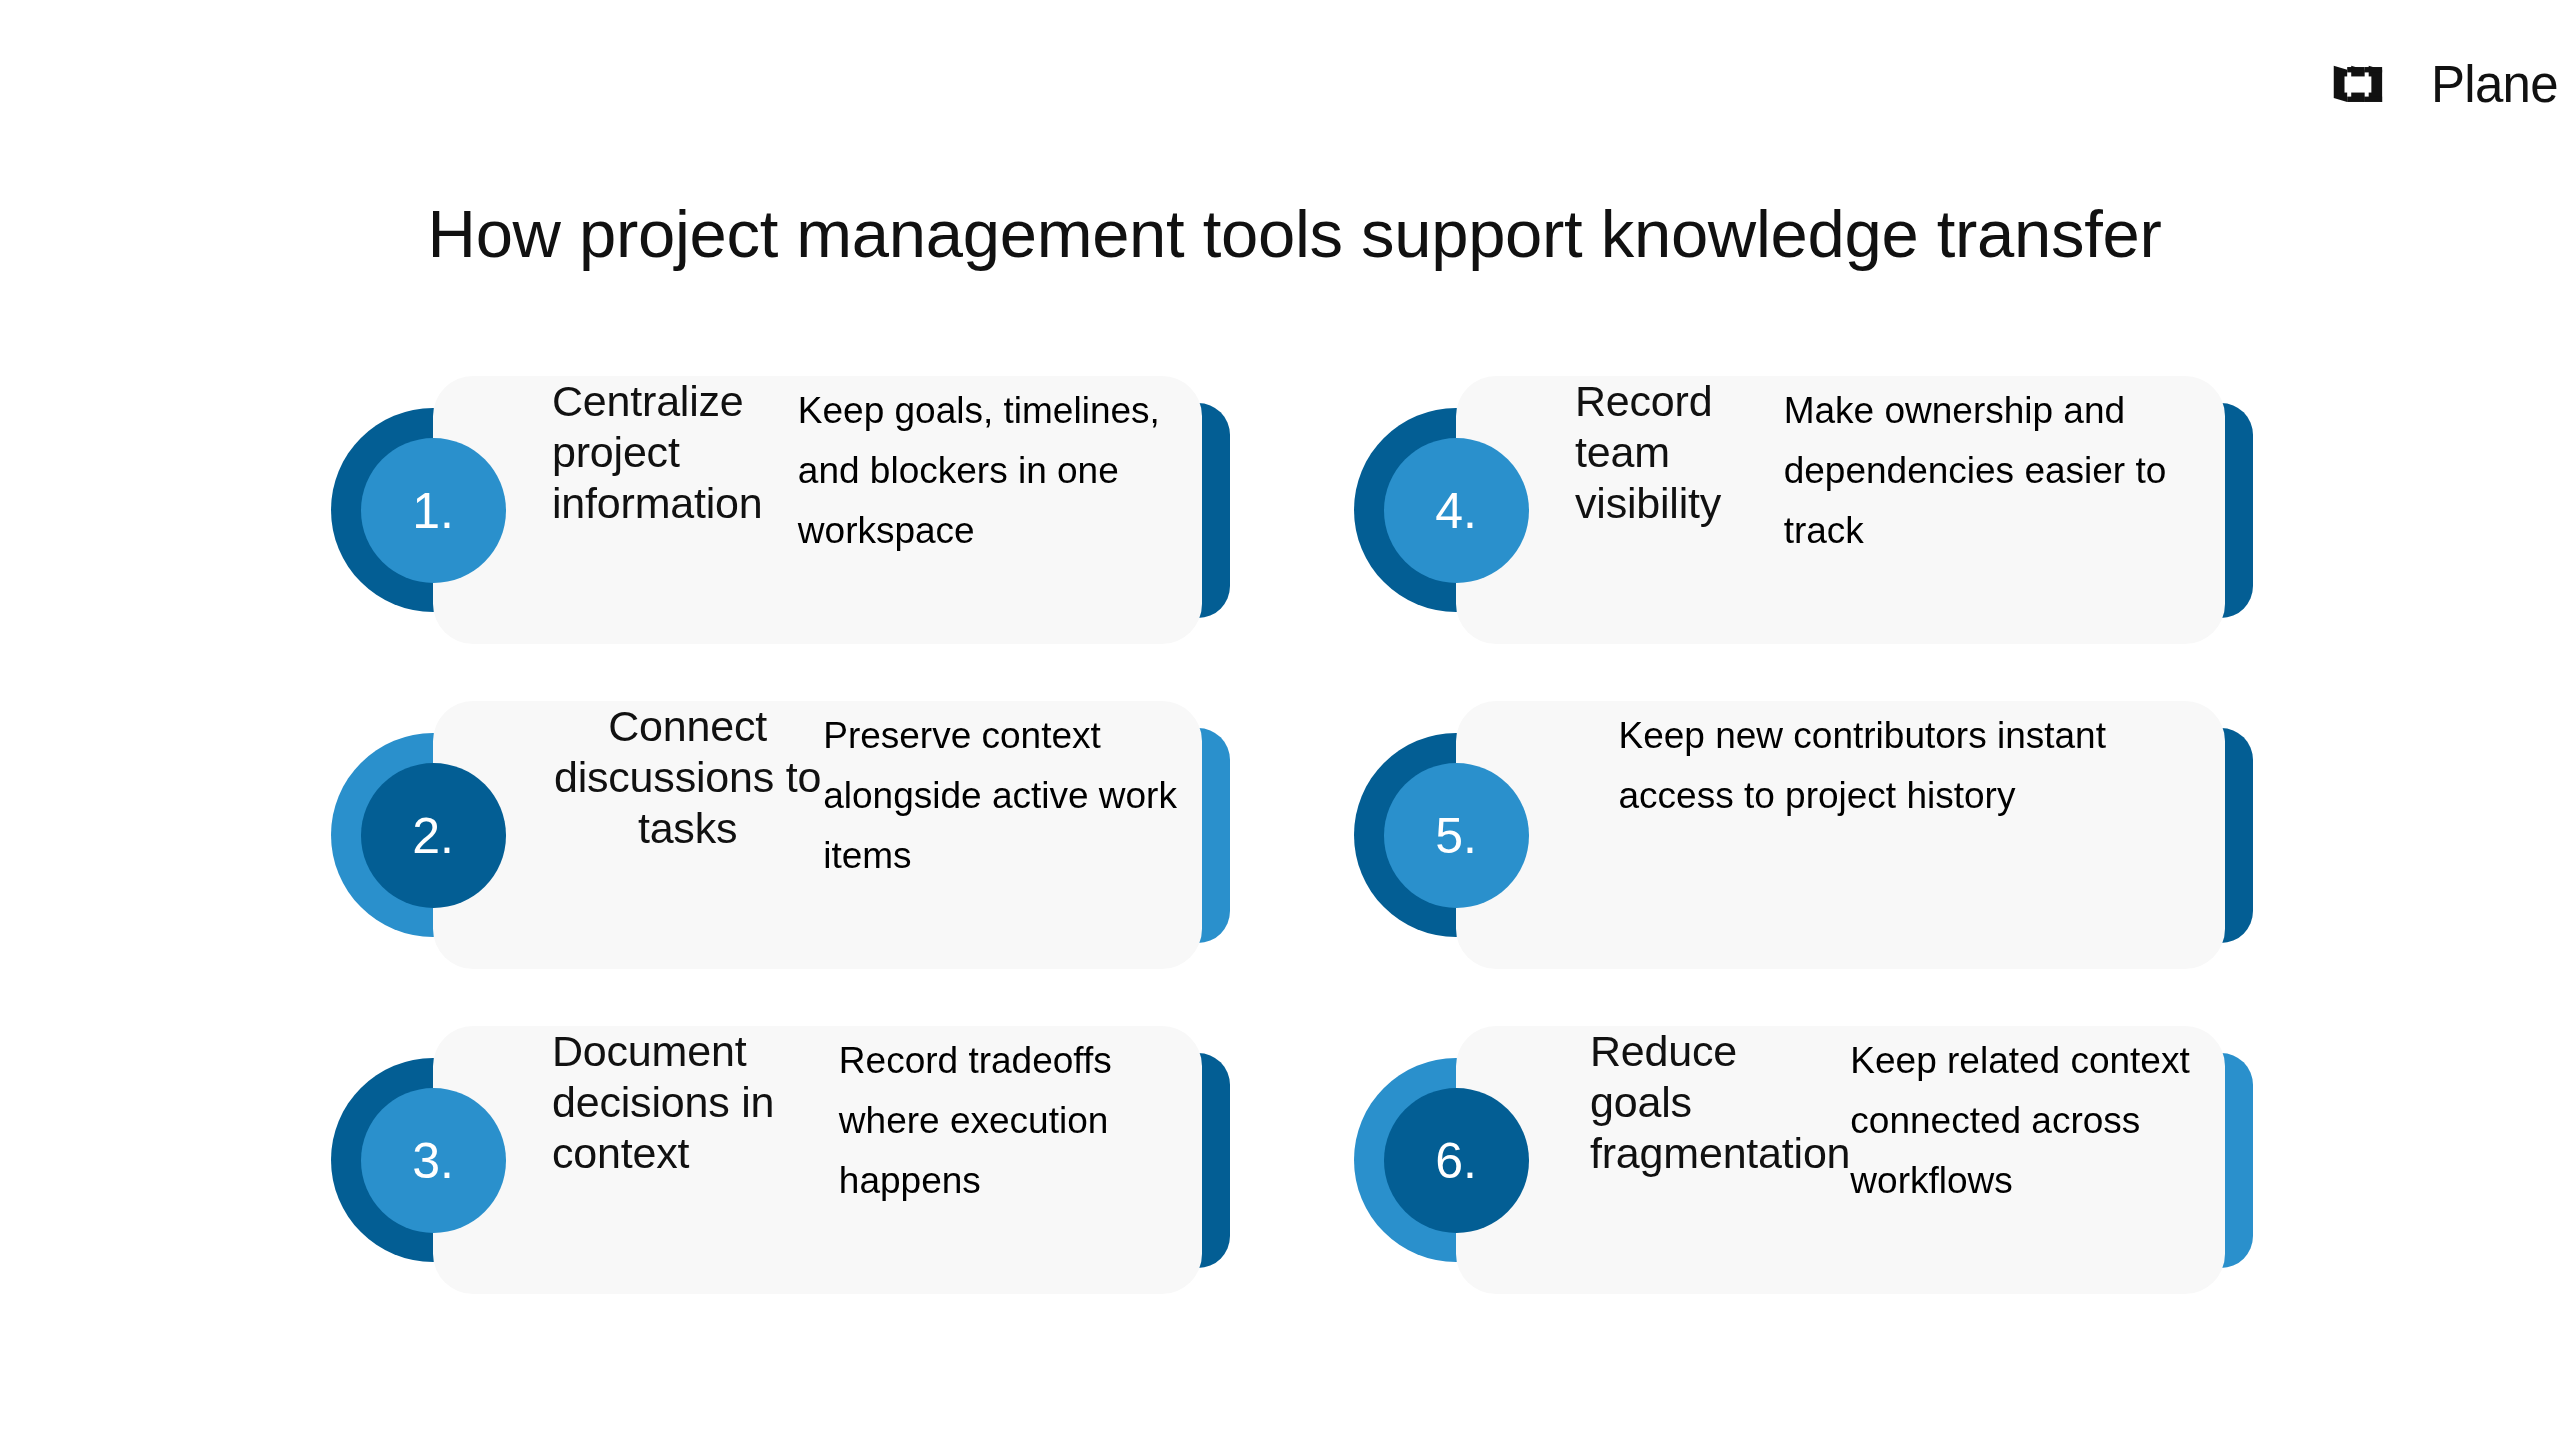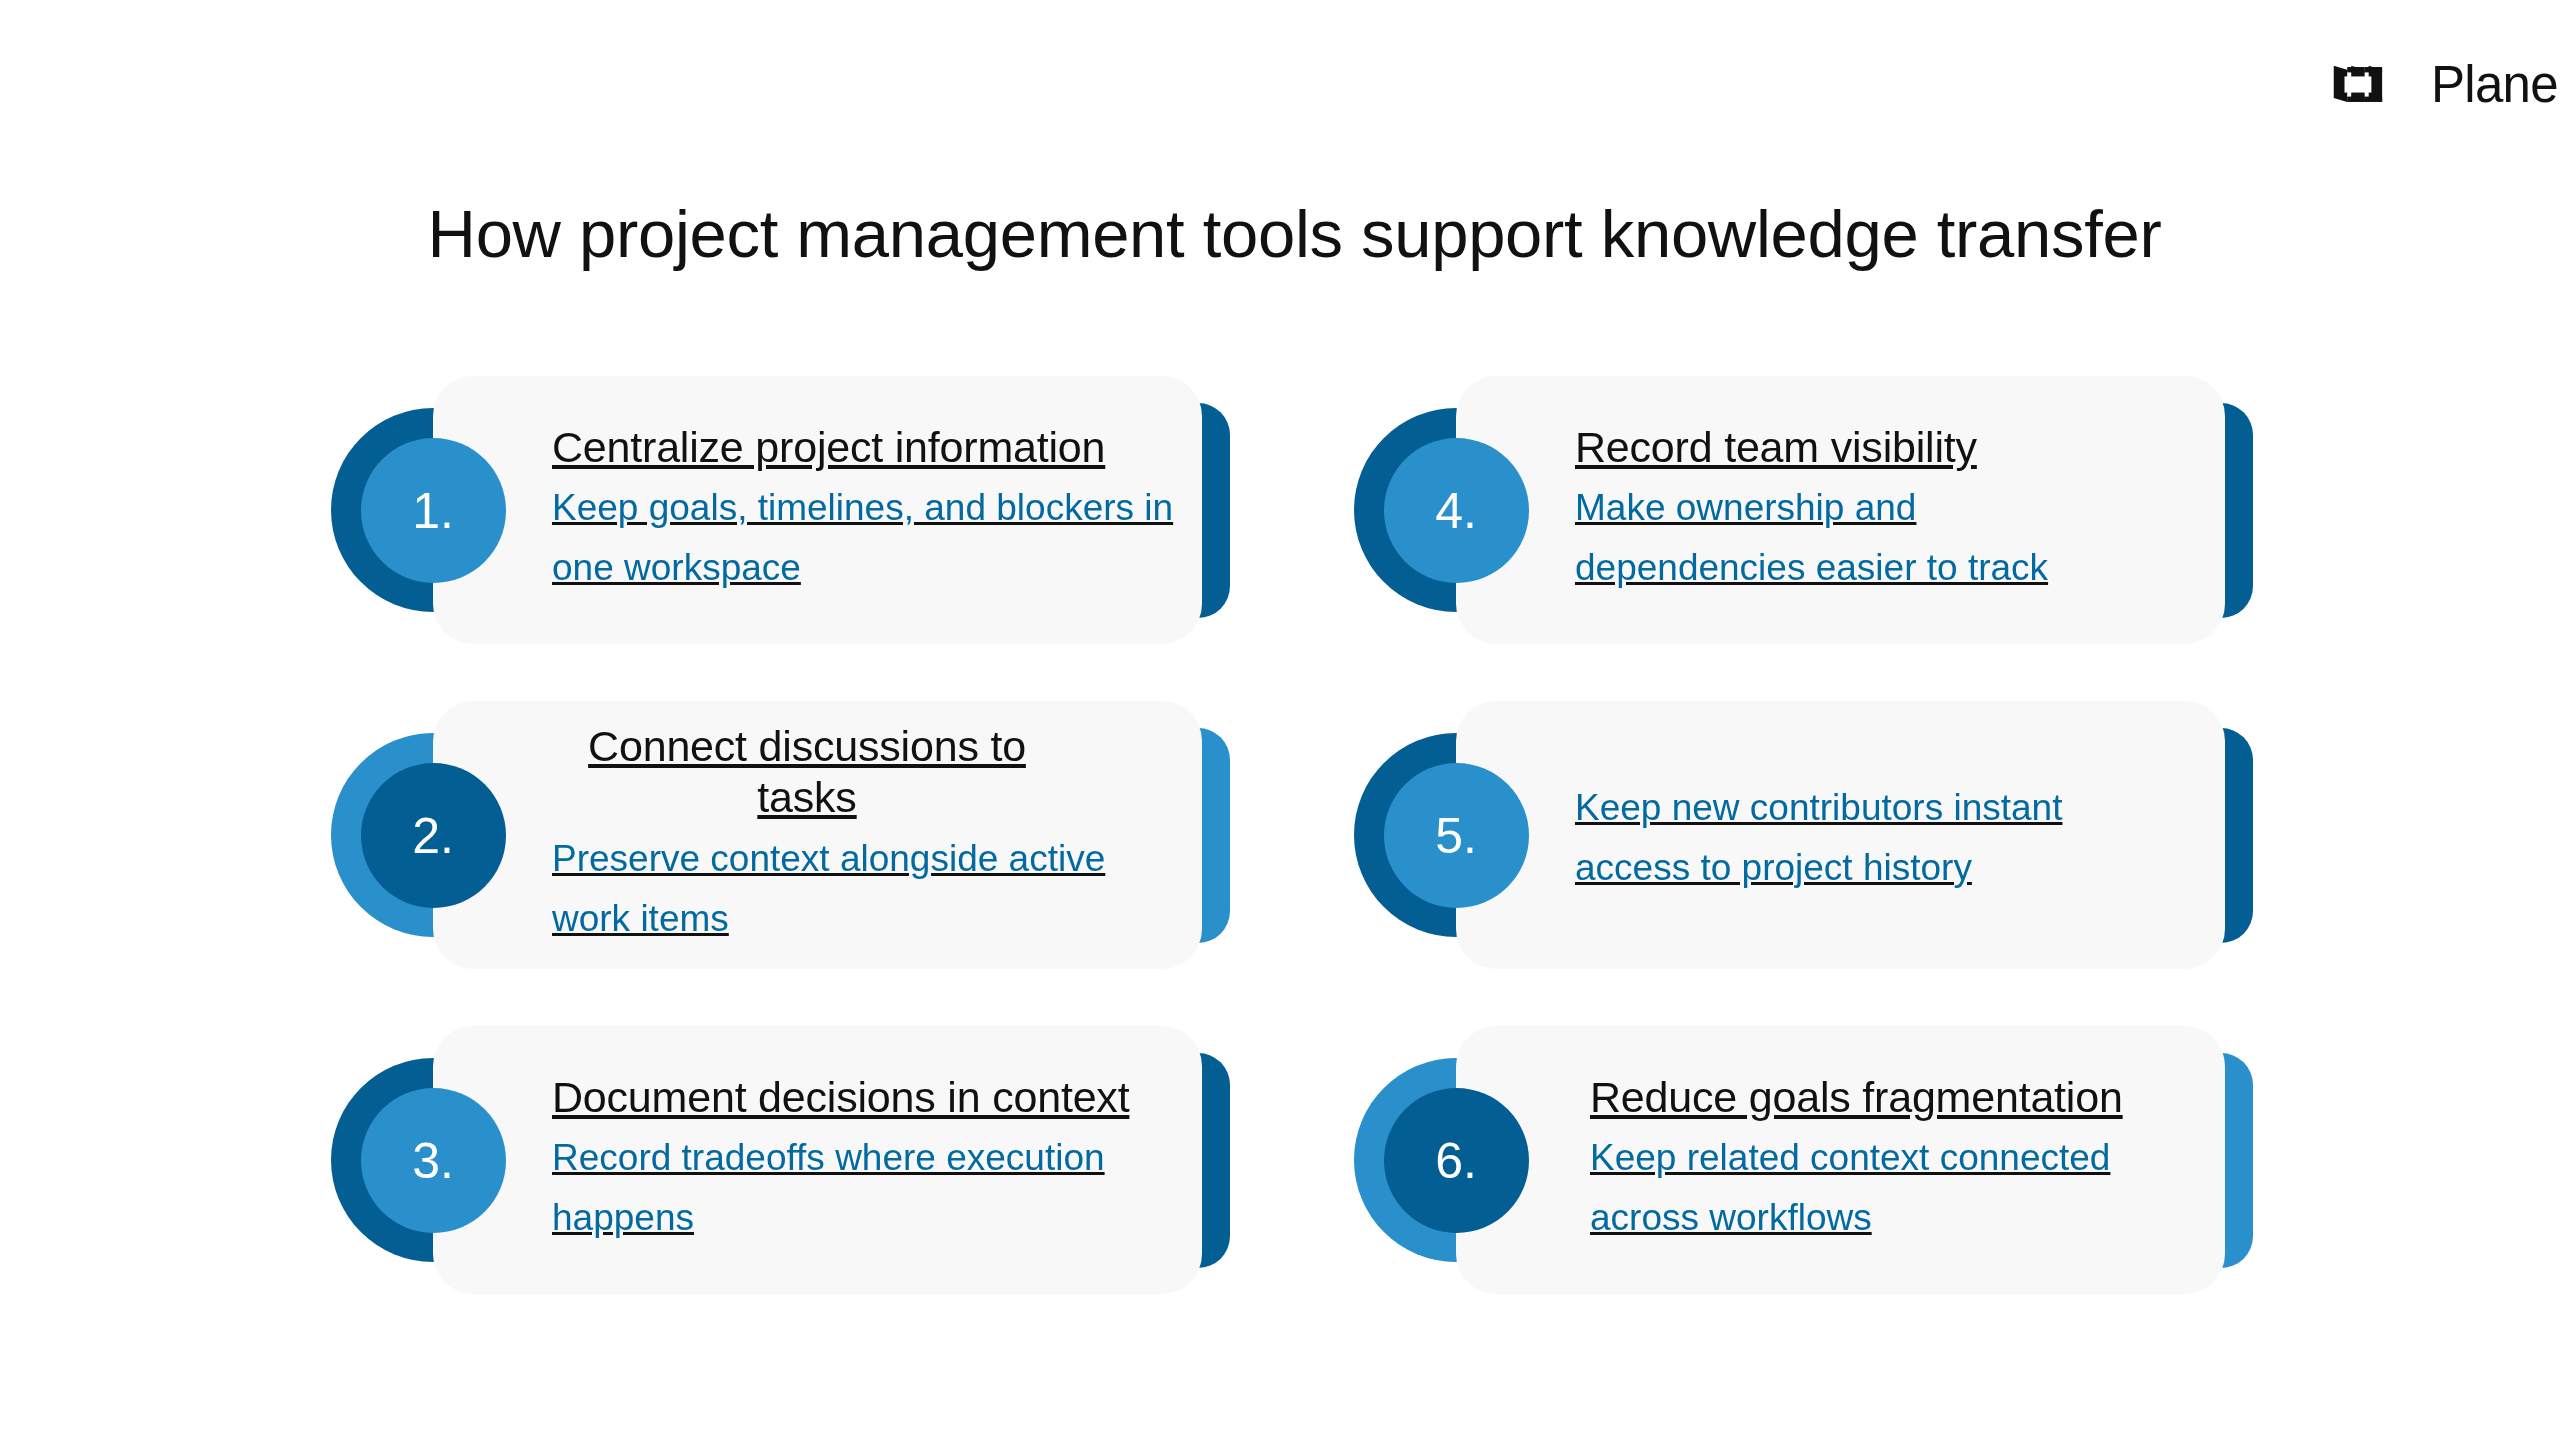--- a/index.html
+++ b/index.html
@@ -8,23 +8,23 @@
   .logo { position:absolute; left:2331px; top:55px; display:flex; align-items:center; gap:30px; }
   .logo svg { width:70px; height:43px; }
   .logo-text { font-size:51px; font-weight:500; letter-spacing:-0.7px; color:#111; }
   .title { position:absolute; left:0; width:2589px; top:195px; text-align:center; font-size:67px; font-weight:400; color:#111; letter-spacing:-0.3px; }
   .card { position:absolute; width:899px; height:268px; }
   .outer { position:absolute; left:0; top:32px; width:204px; height:204px; border-radius:50%; }
   .inner { position:absolute; left:29.5px; top:62px; width:145px; height:145px; border-radius:50%; display:flex; align-items:center; justify-content:center;
            color:#fff; font-size:50px; font-weight:300; z-index:3; }
   .body { position:absolute; left:102px; top:0; width:769px; height:268px; background:#f8f8f8; border-radius:40px; z-index:2; }
   .bar { position:absolute; left:839px; top:27px; width:60px; height:215px; border-radius:0 32px 32px 0; z-index:1; }
-  .txt { position:absolute; left:221px; right:41px; top:0; height:268px; display:flex; flex-direction:column; justify-content:center; z-index:4;text-decoration:underline; }
+  .txt { position:absolute; left:221px; right:41px; top:0; height:268px; display:flex; flex-direction:row; justify-content:center; z-index:4; }
   .h { font-size:43px; line-height:51px; color:#111; font-weight:400; letter-spacing:-0.2px; }
-  .d { font-size:37px; line-height:60px; color:#0369a1; margin-top:5.4px; }
+  .d { font-size:37px; line-height:60px; color:#000000; margin-top:5.4px; }
   .dark { background:#035e94; }
   .light { background:#2a90cc; }
 </style>
 </head>
 <body>
 
 <div class="logo">
   <svg viewBox="0 0 104 64">
     <path d="M4 4 L24 10 L24 58 L4 52 Z" fill="#111"></path>
     <path d="M30 4 L50 10 L50 58 L30 52 Z" fill="#111"></path>

